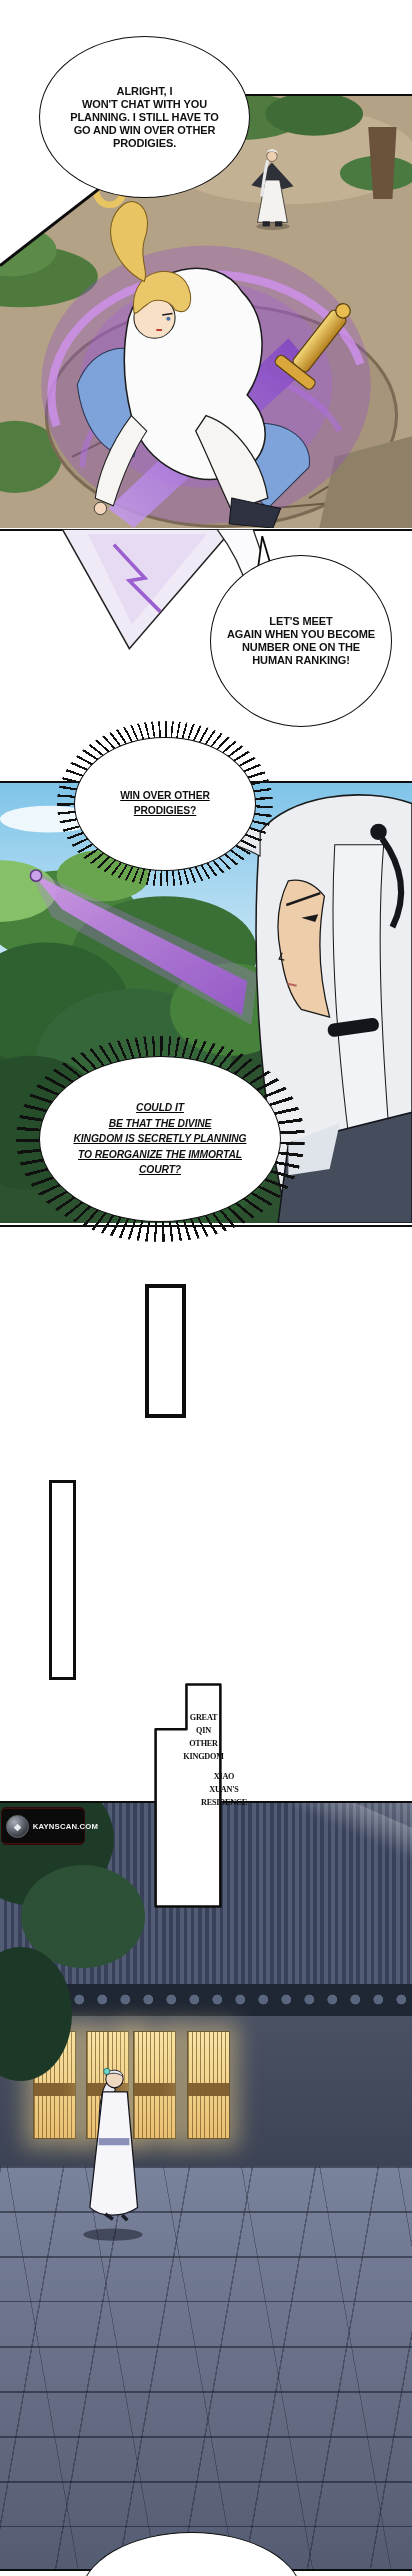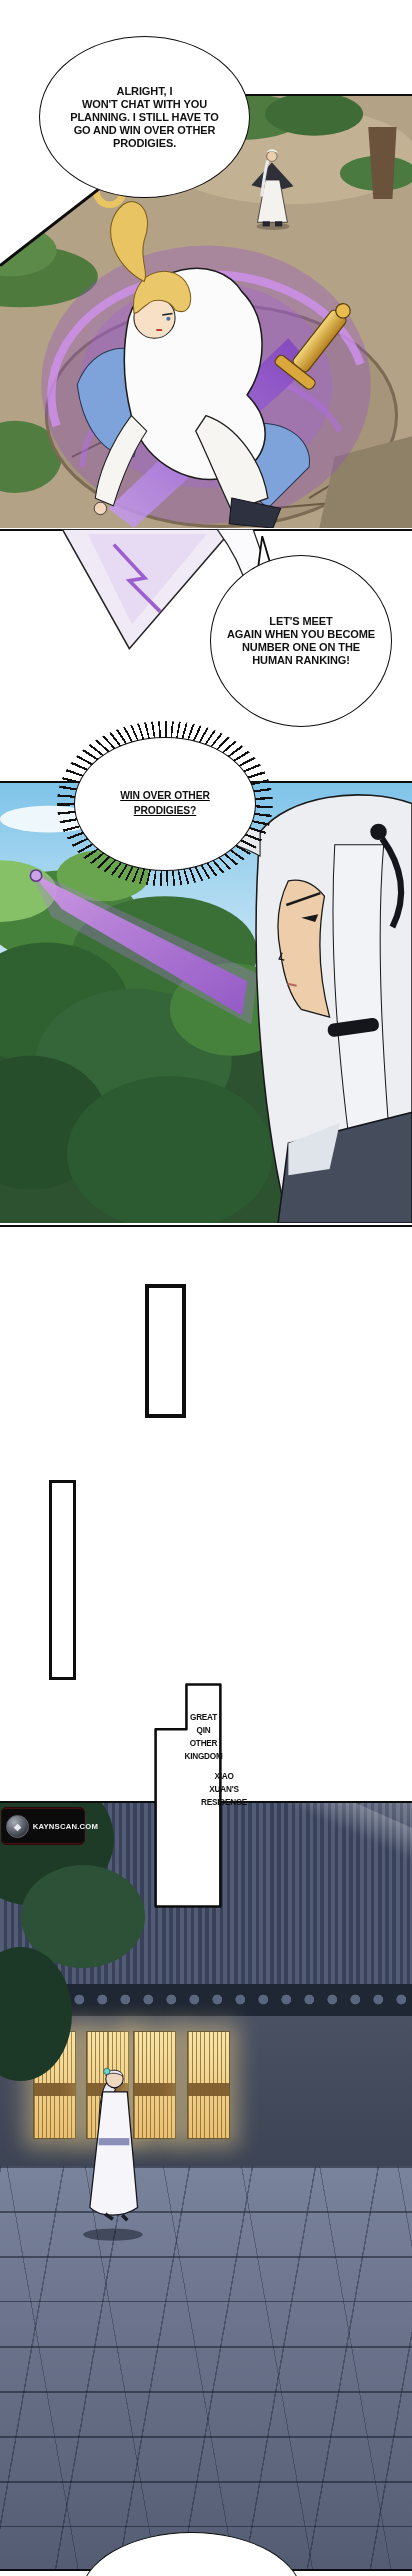--- a/index.html
+++ b/index.html
@@ -22,21 +22,21 @@
          background:repeating-conic-gradient(#101010 0deg 1.3deg, rgba(0,0,0,0) 1.3deg 4.8deg);
          display:flex;align-items:center;justify-content:center;}
   .spiky .inner{width:83%;height:80%;background:#fff;border:1.8px solid #0d0d0d;border-radius:50%;
          display:flex;flex-direction:column;align-items:center;justify-content:center;text-align:center;text-decoration:underline;}
   .tail{position:absolute;z-index:28;}
   
   .emptyrect{position:absolute;background:#fff;border:4.1px solid #0d0d0d;z-index:10;}
   
   .capwrap{position:absolute;z-index:12;}
   .cap{position:absolute;display:flex;flex-direction:column;align-items:center;z-index:13;
-       color:#111;font-weight:700;}
+       color:#111;font-weight:700;font-family:Liberation Serif, serif;}
   .cap .ln{font-size:8.2px;line-height:13px;letter-spacing:-0.2px;}
   
   .badge{position:absolute;left:1px;top:1807px;width:84px;height:38px;background:#0b0b0b;
          border:1px solid #2e080c;border-radius:5.2px;display:flex;align-items:center;gap:3.6px;
          padding:0 4.1px;box-sizing:border-box;z-index:40;
          box-shadow:inset 0 1.5px 0 -0.5px #46100f, inset 0 -1.5px 0 -0.5px #46100f;}
   .badge-logo{width:23px;height:23px;border-radius:50%;flex:0 0 auto;
          background:radial-gradient(circle at 35% 30%,#a7adb6,#3a3e47 70%);
          border:1px solid #62666e;display:flex;align-items:center;justify-content:center;
          color:#e8eaef;font-size:9.8px;box-sizing:border-box;}
@@ -219,20 +219,29 @@
     </svg>
   </div>
 
   <div class="spiky fs20" style="left:57px;top:721px;width:216px;height:165px;">
     <div class="inner">
       <span class="ln">WIN OVER OTHER</span>
       <span class="ln">PRODIGIES?</span>
     </div>
   </div>
 
+  <div class="spiky fs20i" style="left:15.5px;top:1036px;width:289px;height:206px;">
+    <div class="inner">
+      <span class="ln">COULD IT</span>
+      <span class="ln">BE THAT THE DIVINE</span>
+      <span class="ln">KINGDOM IS SECRETLY PLANNING</span>
+      <span class="ln">TO REORGANIZE THE IMMORTAL</span>
+      <span class="ln">COURT?</span>
+    </div>
+  </div>
 
   <div class="emptyrect" style="left:145px;top:1284px;width:33px;height:126px;"></div>
   <div class="emptyrect" style="left:49px;top:1480px;width:21px;height:194px;border-width:3.6px;"></div>
 
   <svg class="capwrap" style="left:152px;top:1680px;" width="73" height="232" viewBox="0 0 142 450">
     <path d="M67,8 L133,8 L133,440 L7,440 L7,95 L67,95 Z" fill="#fff" stroke="#0d0d0d" stroke-width="5" stroke-linejoin="round"></path>
   </svg>
   <div class="cap" style="left:187px;top:1711px;width:33px;">
     <span class="ln">GREAT</span>
     <span class="ln">QIN</span>

